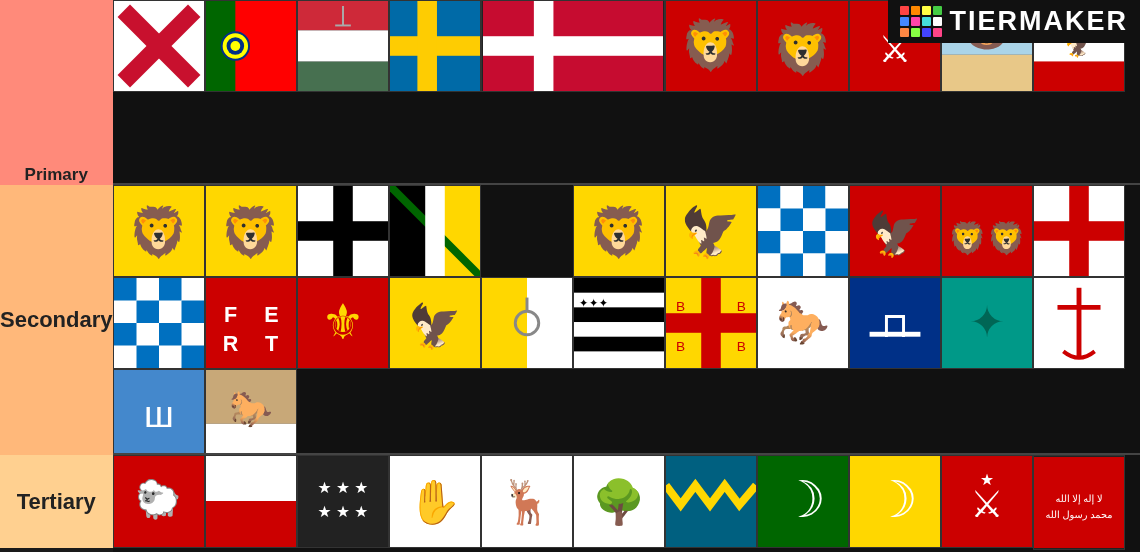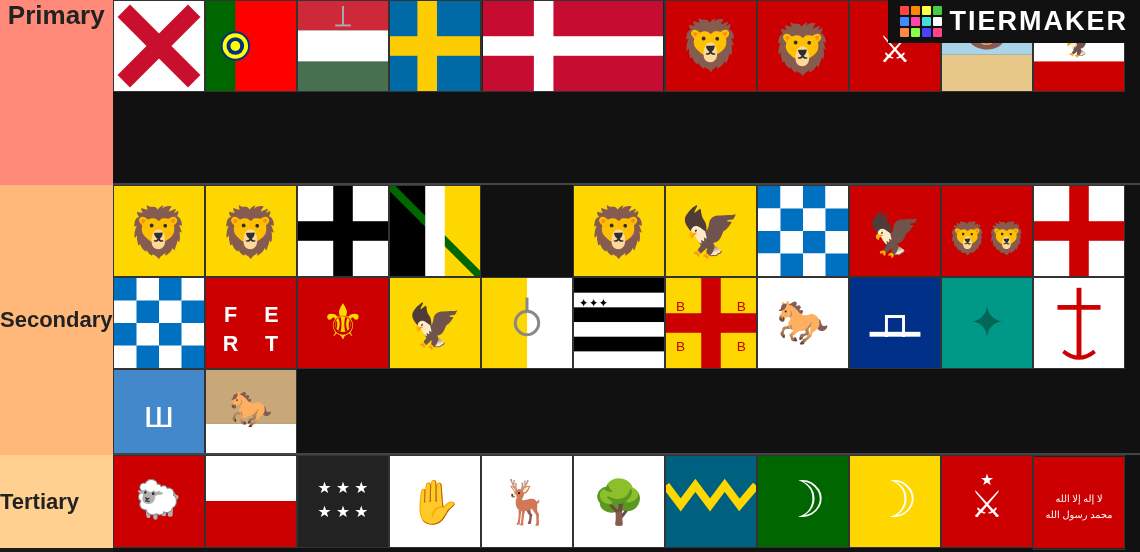--- a/index.html
+++ b/index.html
@@ -70,27 +70,27 @@
       flex-direction: column;
       position: relative;
     }
   </style>
 </head>
 <body>
 
 <div class="wrapper">
 
   <div class="side-label-col">
-    <div class="tier-label primary" style="height:185px; display:flex; align-items:flex-start; justify-content:center; font-size:26px; font-weight:bold; color:#222; background:#ff8a7a;">
+    <div class="tier-label primary" style="height:185px; display:flex; align-items:flex-end; justify-content:center; font-size:17px; font-weight:bold; color:#222; background:#ff8a7a;">
       <span>Primary</span>
     </div>
     <div class="tier-label secondary" style="height:270px; display:flex; align-items:center; font-size:22px; font-weight:bold; color:#222; background:#ffb87a;">
       <span>Secondary</span>
     </div>
-    <div class="tier-label tertiary" style="height:97px; display:flex; align-items:center; justify-content:flex-start; font-size:22px; font-weight:bold; color:#222; background:#ffd090;">
+    <div class="tier-label tertiary" style="height:97px; display:flex; align-items:center; justify-content:center; font-size:22px; font-weight:bold; color:#222; background:#ffd090;">
       <span>Tertiary</span>
     </div>
   </div>
 
   <div class="flags-col">
 
     <div style="position:absolute; top:0; right:0; z-index:20; background:#111; display:flex; align-items:center; gap:8px; padding:6px 12px;">
       <div style="display:grid; grid-template-columns:repeat(4,9px); grid-template-rows:repeat(3,9px); gap:2px;">
         <div style="background:#ff4444;border-radius:1px;"></div>
         <div style="background:#ff8800;border-radius:1px;"></div>

